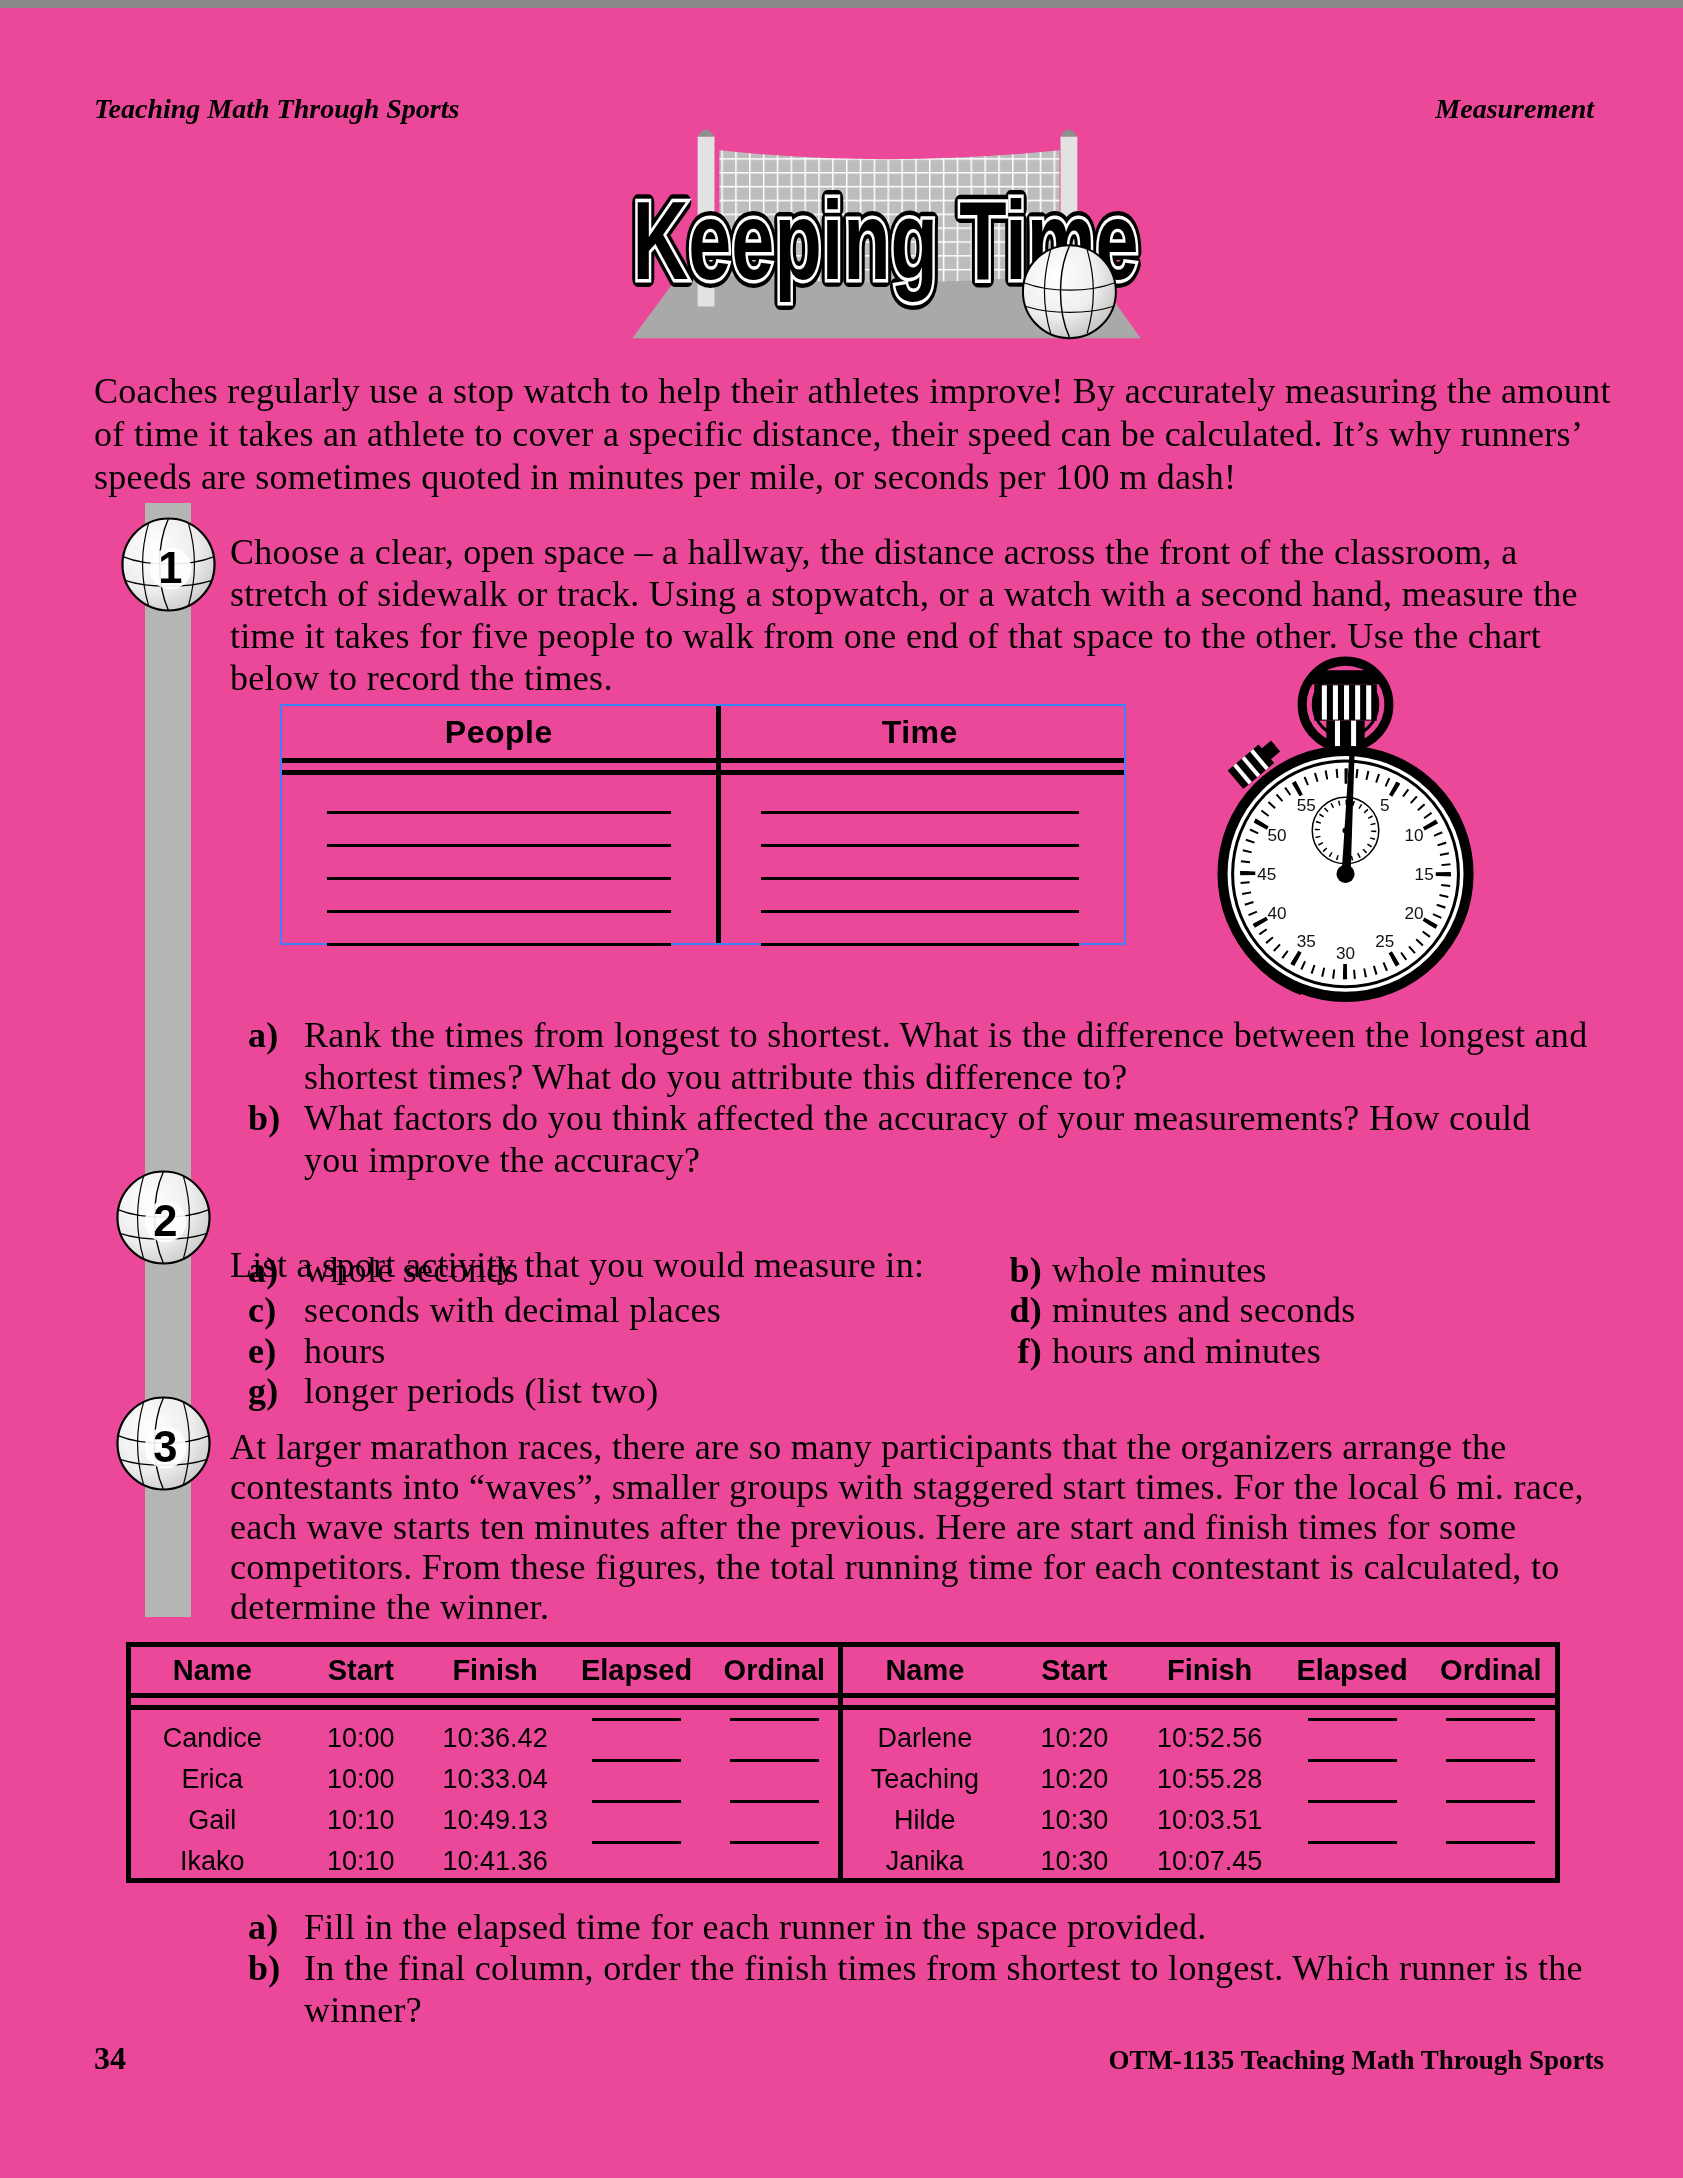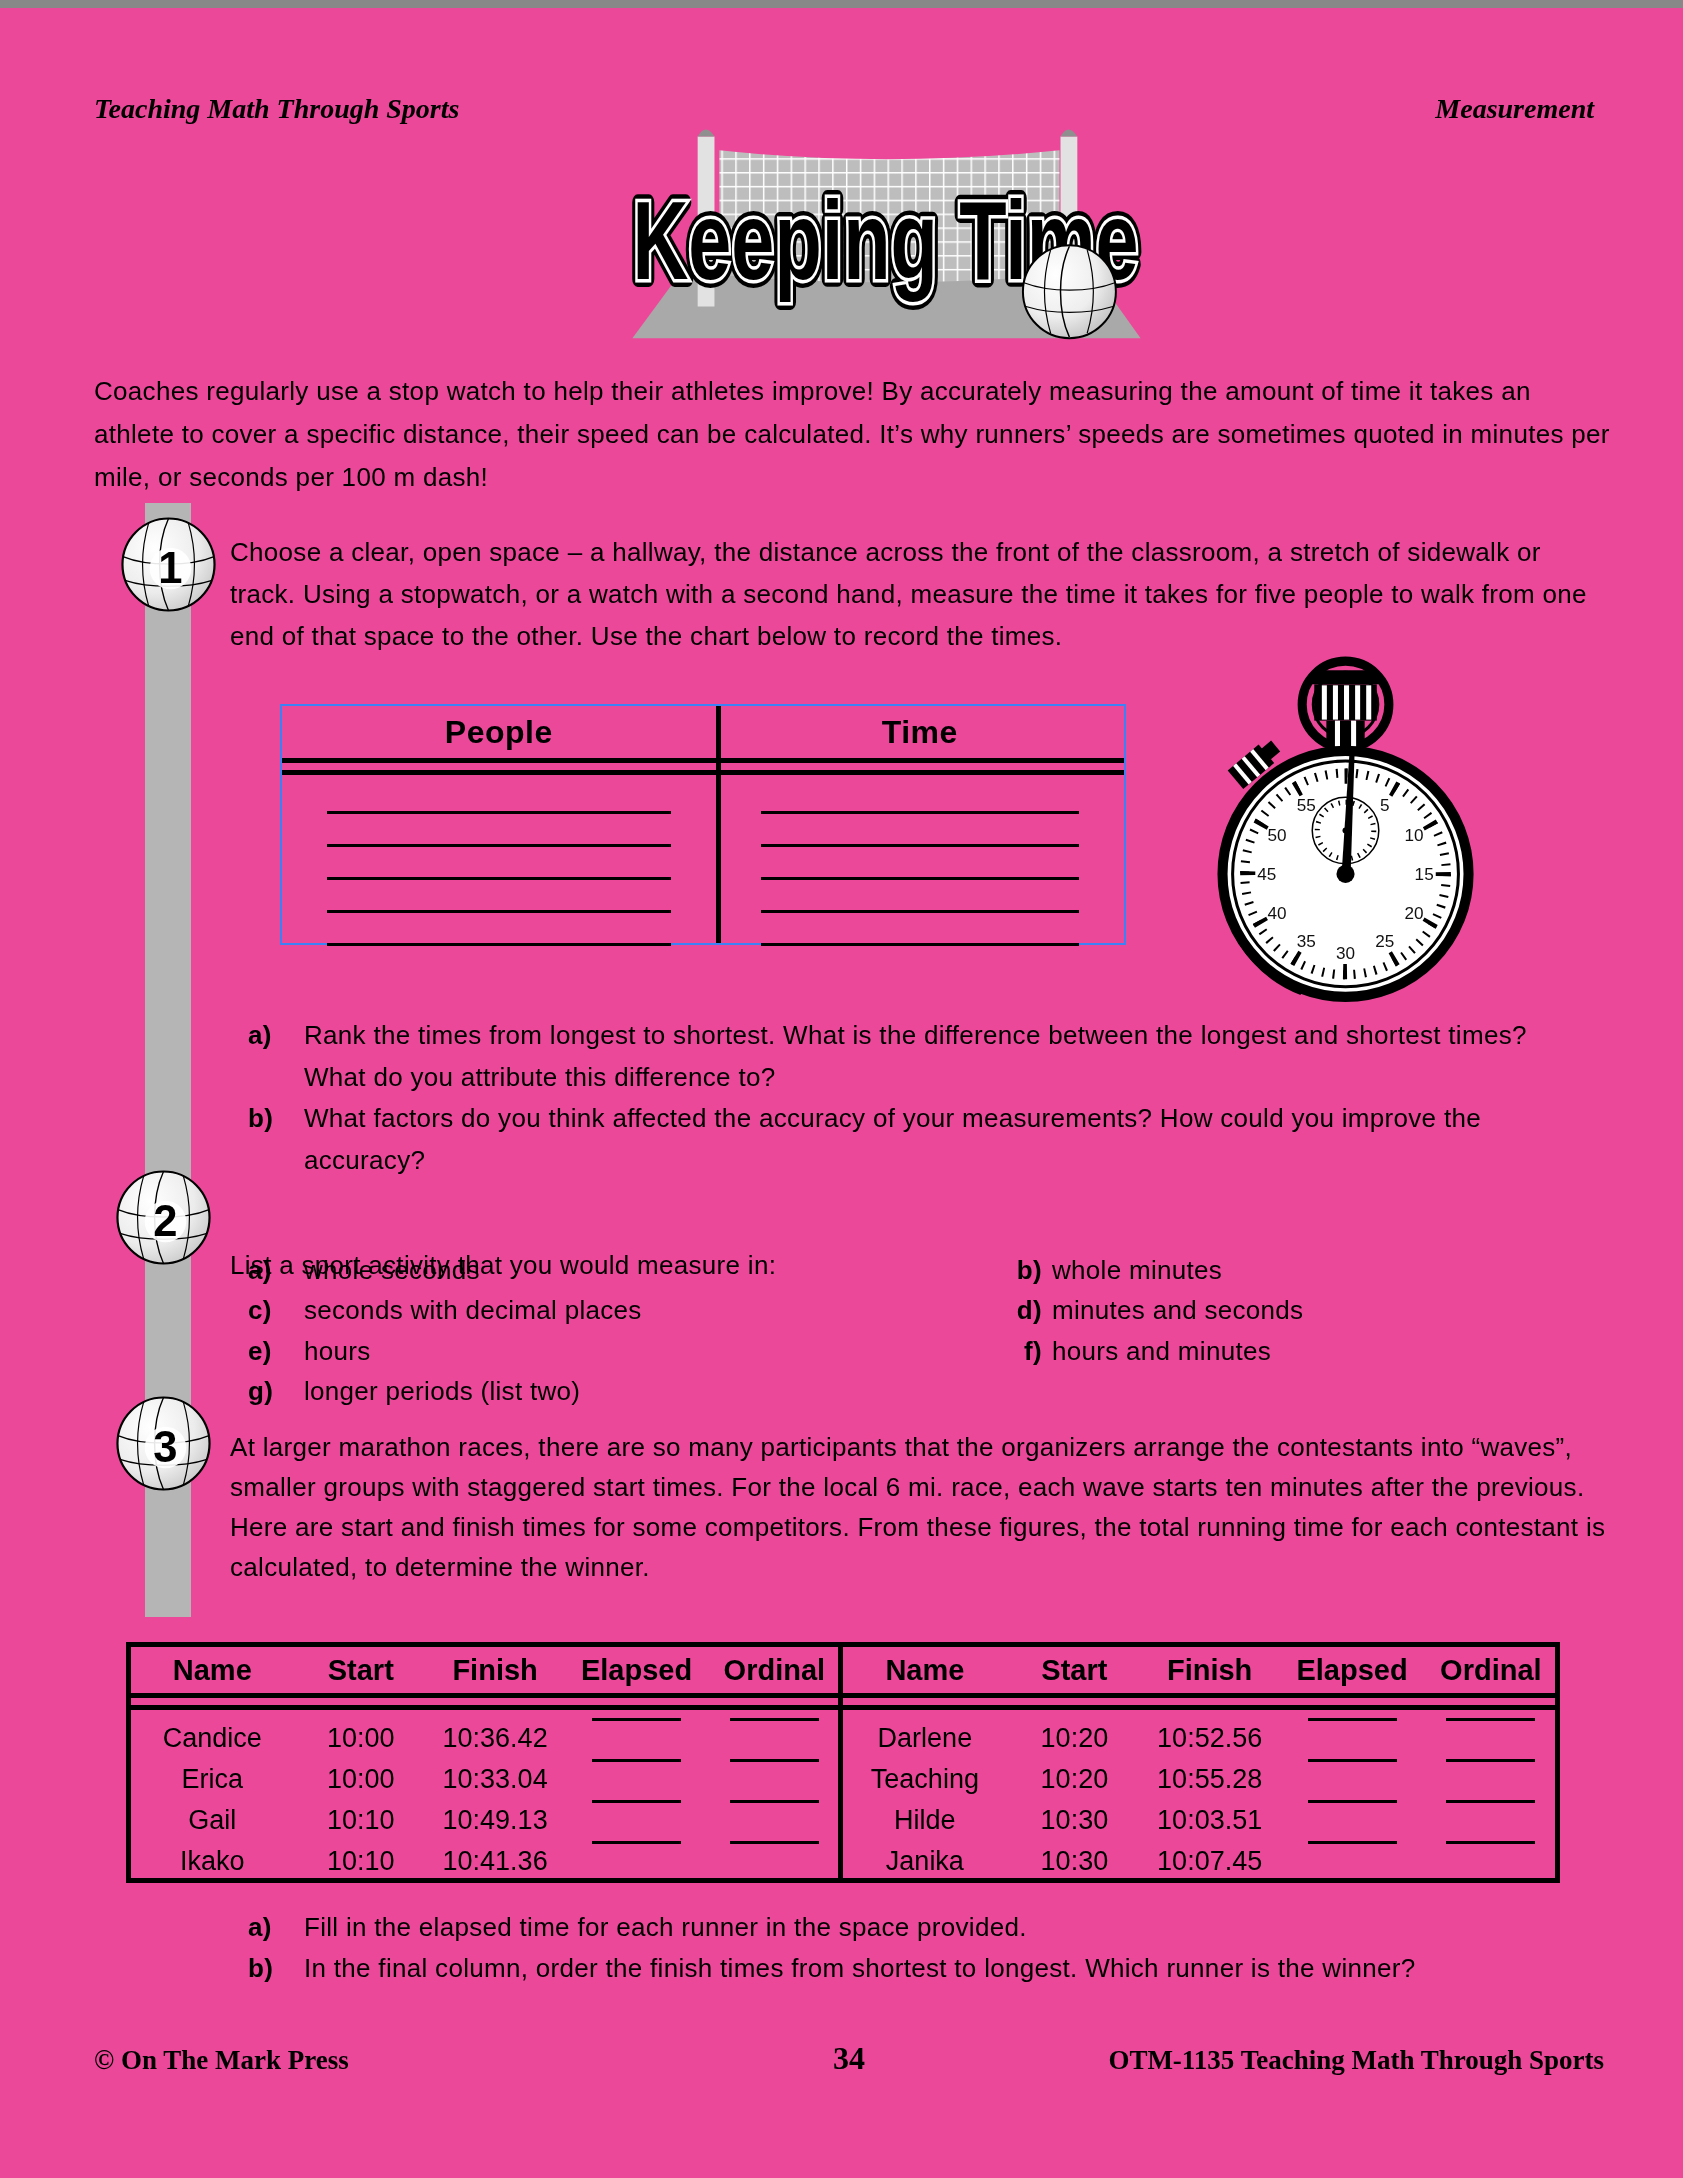--- a/index.html
+++ b/index.html
@@ -11,21 +11,21 @@
        font-weight:bold;font-style:italic;font-size:28px;}
   .hdr-left{left:94px;}
   .hdr-right{right:89px;}
   .footer{position:absolute;left:94px;width:1510px;top:2032px;display:flex;align-items:baseline;
           font-family:"Liberation Serif",serif;font-size:27px;font-weight:bold;}
   .footer .fl{flex:1;text-align:left;}
   .footer .fc{flex:0;font-weight:bold;font-size:32px;}
   .footer .fr{flex:1;text-align:right;}
 
   
-  .btxt{font-size:26px;line-height:42px;letter-spacing:0.3px;}
+  .btxt{font-size:36px;line-height:42px;letter-spacing:0.3px;font-family:Liberation Serif, serif;}
   .intro{position:absolute;left:94px;top:362px;width:1520px;line-height:43px;}
   .para{position:absolute;}
 
   
   .rail{position:absolute;left:145px;top:495px;width:46px;height:1114px;background:#b5b5b5;}
   .ballwrap{position:absolute;width:99px;height:99px;}
 
   
   .q-row{position:absolute;display:flex;}
   .q-letter{font-weight:bold;width:56px;flex:none;}
@@ -422,19 +422,18 @@
   <div class="q-row btxt" style="left:248px;top:1898px">
     <div class="q-letter">a)</div>
     <div class="q-text" style="width:1287px">Fill in the elapsed time for each runner in the space provided.</div>
   </div>
   <div class="q-row btxt" style="left:248px;top:1939px">
     <div class="q-letter">b)</div>
     <div class="q-text" style="width:1287px">In the final column, order the finish times from shortest to longest.  Which runner is the winner?</div>
   </div>
 
   <div class="footer">
-    <span class="fl">© On The Mark Press</span>
     <span class="fc">34</span>
     <span class="fr">OTM-1135 Teaching Math Through Sports</span>
   </div>
 
 </div>
 
 
 </body></html>

